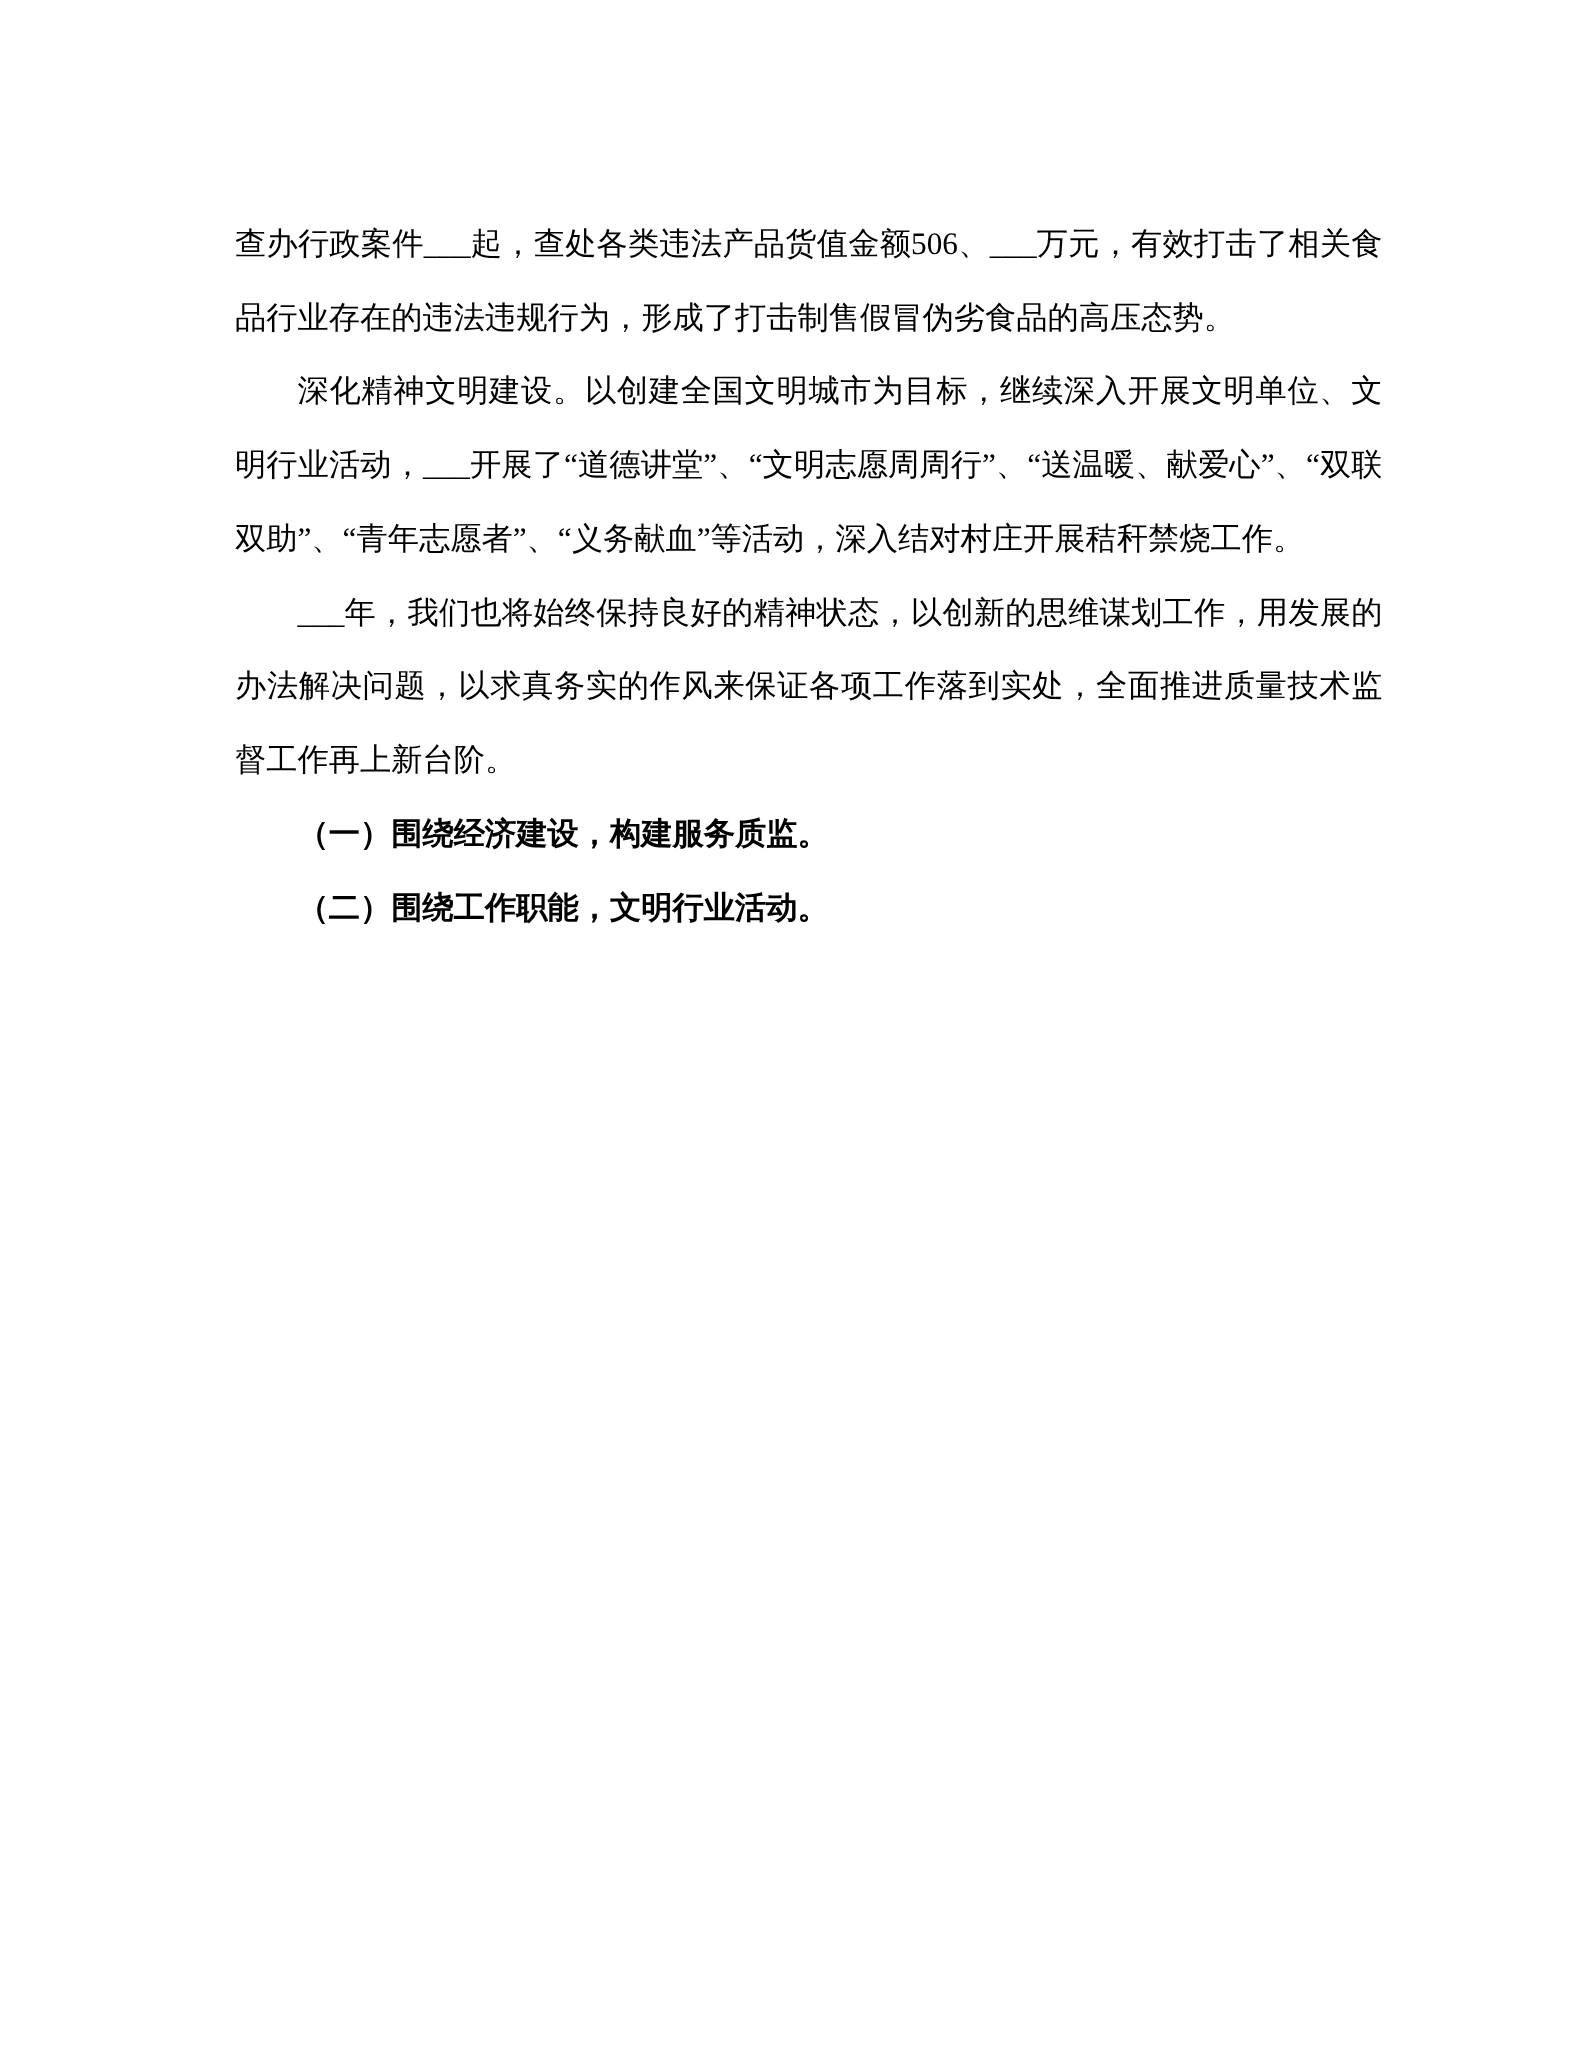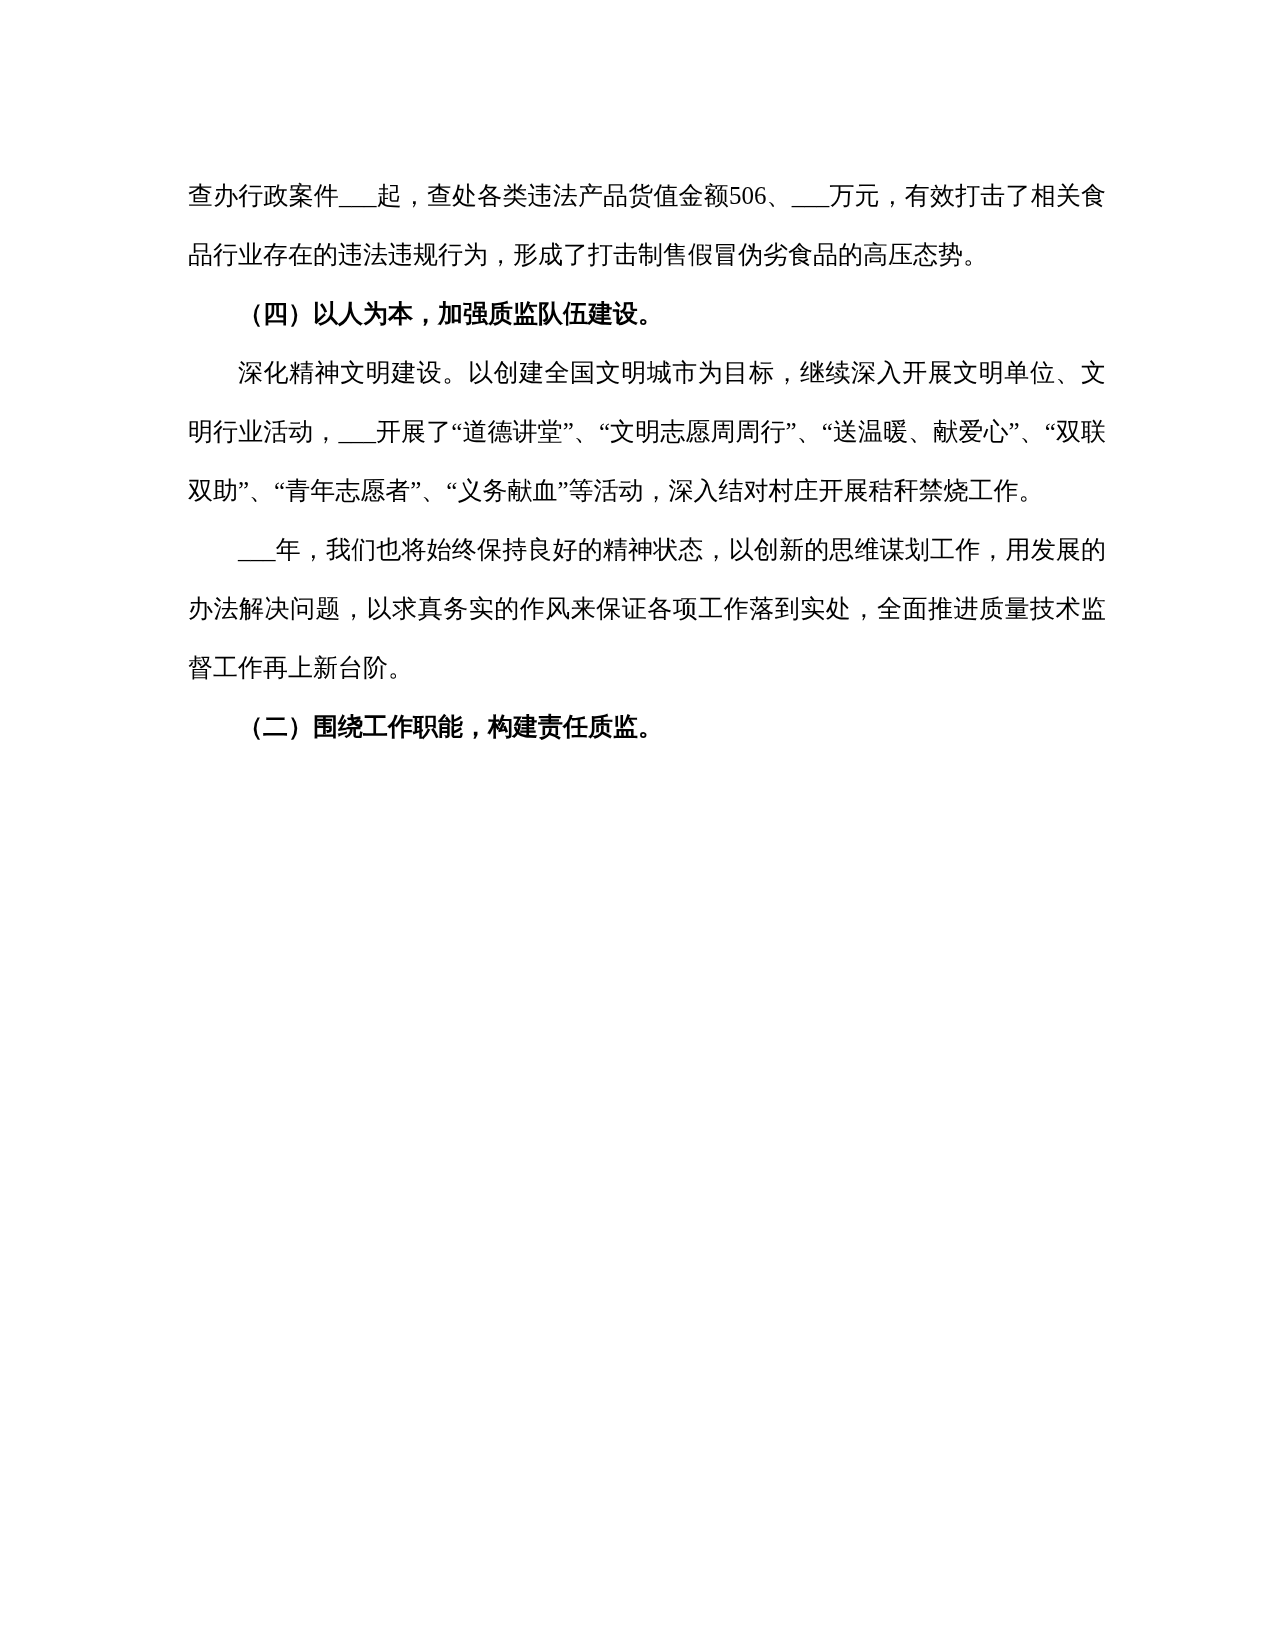--- a/index.html
+++ b/index.html
@@ -37,18 +37,18 @@
   .seg.bold {
     font-weight: bold;
   }
 </style>
 </head>
 <body>
 
 <div class="page">
   <div class="content">
       <div class="para"><span class="seg">查办行政案件___起，查处各类违法产品货值金额506、___万元，有效打击了相关食品行业存在的违法违规行为，形成了打击制售假冒伪劣食品的高压态势。</span></div>
-      <div class="para indent"><span class="seg bold">（四）以人为本，加强质监队伍建设。</span></div>
       <div class="para indent"><span class="seg">深化精神文明建设。以创建全国文明城市为目标，继续深入开展文明单位、文明行业活动，___开展了“道德讲堂”、“文明志愿周周行”、“送温暖、献爱心”、“双联双助”、“青年志愿者”、“义务献血”等活动，深入结对村庄开展秸秆禁烧工作。</span></div>
       <div class="para indent"><span class="seg">___年，我们也将始终保持良好的精神状态，以创新的思维谋划工作，用发展的办法解决问题，以求真务实的作风来保证各项工作落到实处，全面推进质量技术监督工作再上新台阶。</span></div>
-      <div class="para indent"><span class="seg bold">（二）围绕工作职能，构建责任质监。</span></div>
+      <div class="para indent"><span class="seg bold">（一）围绕经济建设，构建服务质监。</span></div>
+      <div class="para indent"><span class="seg bold">（二）围绕工作职能，文明行业活动。</span></div>
     </div>
 </div>
 
 </body></html>

